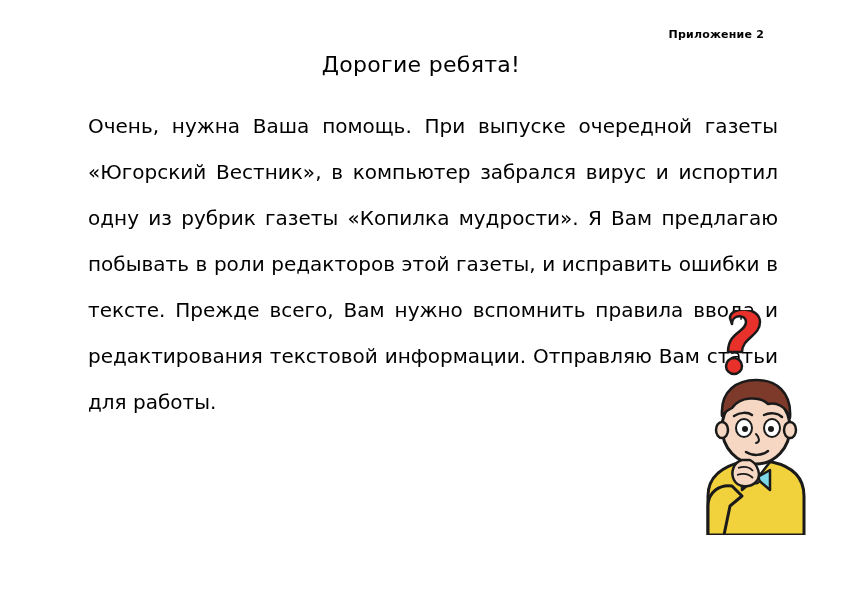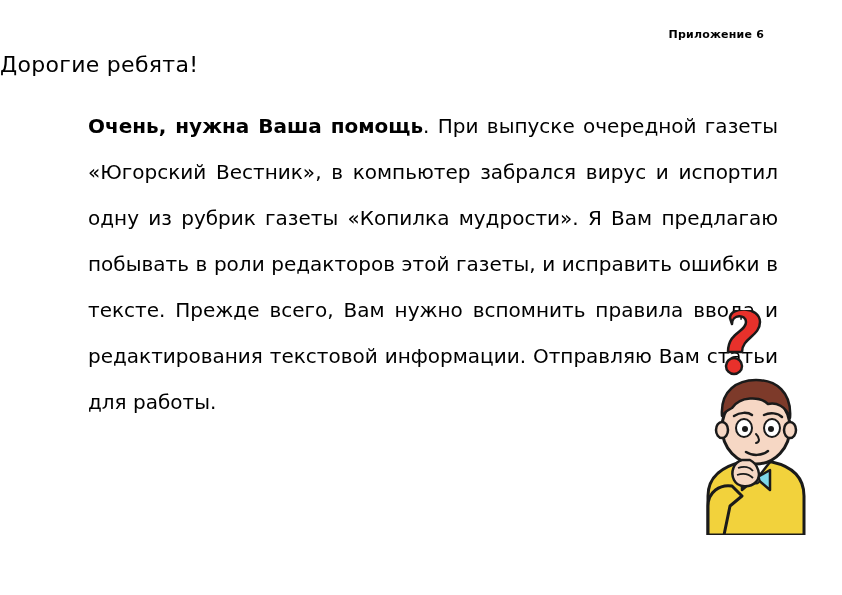--- a/index.html
+++ b/index.html
@@ -30,40 +30,40 @@
     font-weight: bold;
     letter-spacing: 0.2px;
     color: #000000;
     white-space: nowrap;
   }
   .greeting {
     position: absolute;
     top: 52px;
     left: 0;
     width: 842px;
-    text-align: left;
+    text-align: center;
     font-family: "DejaVu Sans", sans-serif;
     font-size: 22px;
     color: #000000;
     letter-spacing: 0.3px;
   }
   .body-text {
     position: absolute;
     top: 103px;
     left: 88px;
     width: 690px;
     font-family: "DejaVu Sans", sans-serif;
     font-size: 20px;
     line-height: 46px;
     color: #000000;
     text-align: justify;
     text-justify: inter-word;
   }
   .body-text .lead {
-    font-weight: bold;
+    font-weight: normal;
     margin-top: 12px;
   }
   .body-text .q1 { font-weight: normal; }
   .body-text .q2 { font-weight: normal; }
 
   
   .illustration {
     position: absolute;
     left: 690px;
     top: 310px;
@@ -73,21 +73,21 @@
   }
   .illustration svg {
     display: block;
   }
 </style>
 </head>
 <body>
 
 <div class="page">
 
-  <div class="appendix-label">Приложение 6</div>
+  <div class="appendix-label">Приложение 2</div>
 
   <div class="greeting">Дорогие ребята!</div>
 
   <div class="body-text">
     <span class="lead">Очень,  нужна Ваша помощь</span><span>. При выпуске очередной газеты </span><span class="q1">«Югорский Вестник»</span><span>, в компьютер забрался вирус и испортил одну  из рубрик газеты </span><span class="q2">«Копилка мудрости»</span><span>. Я Вам предлагаю побывать    в роли редакторов этой газеты,  и  исправить  ошибки  в  тексте.  Прежде  всего,   Вам  нужно    вспомнить правила ввода и редактирования текстовой информации. Отправляю Вам статьи для работы.</span>
   </div>
 
   <div class="illustration">
     <svg width="130" height="225" viewBox="0 0 130 225" xmlns="http://www.w3.org/2000/svg">
 

